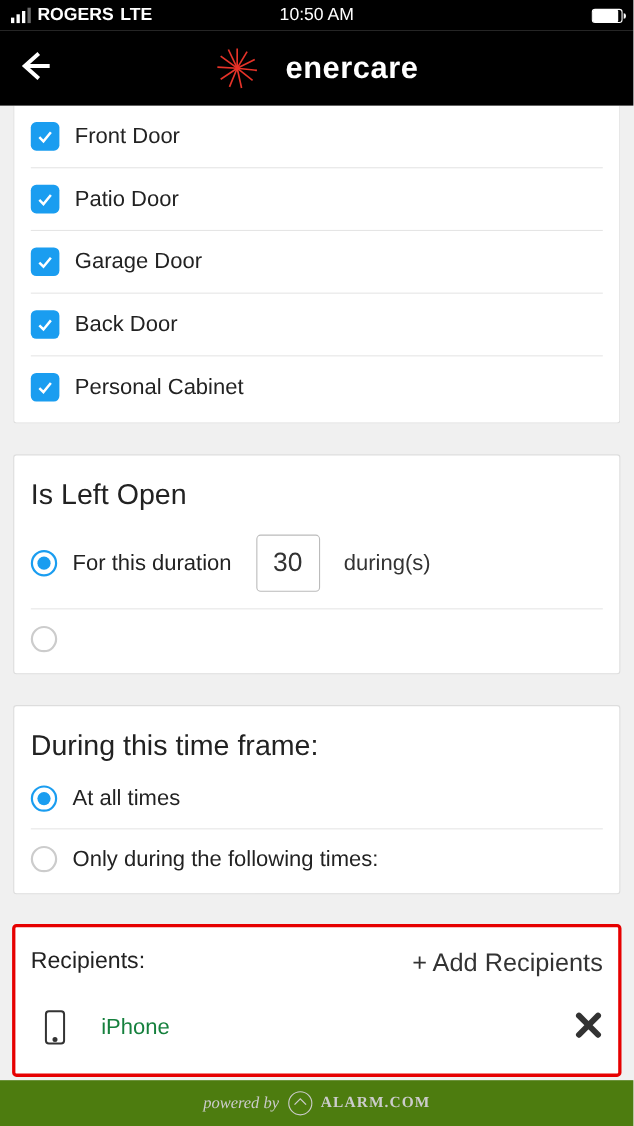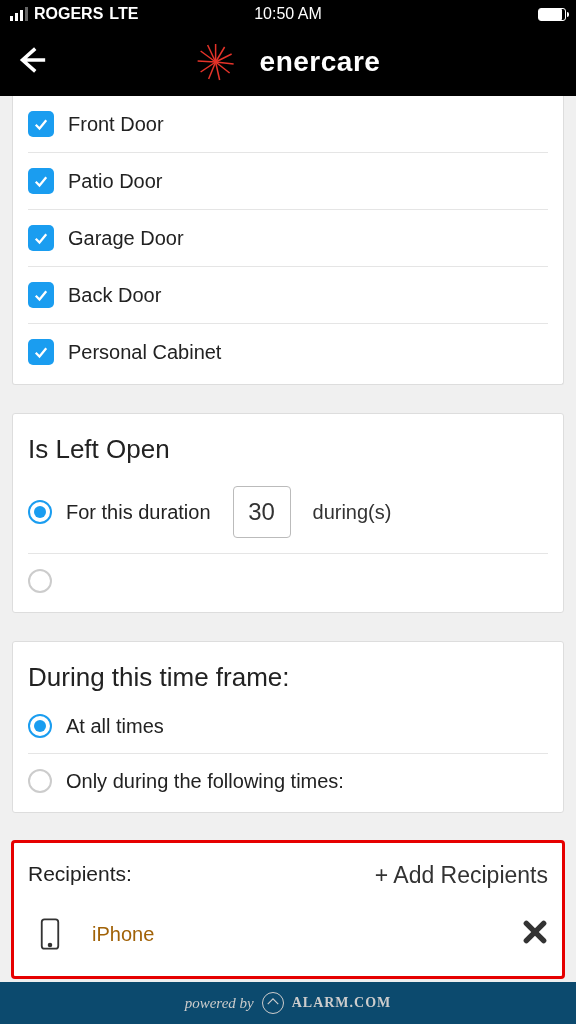--- a/index.html
+++ b/index.html
@@ -98,32 +98,32 @@
 .row.duration { align-items:center; }
 .unit-text { font-size:20px; color:#333; }
 .recipients-card { }
 .recipients-card.highlight { outline:3px solid #e60000; outline-offset:-2px; }
 .recipients-header { display:flex; justify-content:space-between; align-items:flex-start; padding:16px 0 10px 0;}
 .recipients-title { font-size:21px; color:#222; }
 .add-link { font-size:23px; color:#333; }
 .recipient-row { display:flex; align-items:center; padding:18px 0 22px 0; gap:20px;}
 .phone-icon { width:44px; display:flex; justify-content:center; }
 .phone-icon svg { width:22px; height:34px; stroke:#333; stroke-width:2; fill:none; }
-.recipient-label { flex:1; font-size:20px; color:#a16207; }
+.recipient-label { flex:1; font-size:20px; color:#15803d; }
 .remove-icon svg { width:26px; height:26px; fill:#333; }
 .button-row { display:flex; gap:20px; padding:4px 28px 18px 28px; }
 .btn {
   flex:1; height:52px; border:none; border-radius:4px; font-size:21px; letter-spacing:1px;
   display:flex; align-items:center; justify-content:center;
 }
 .btn-cancel { background:#bef264; color:#333; }
 .btn-save { background:#0f766e; color:#fff; }
 .footer {
   position:absolute; bottom:0; left:0; right:0;
-  background:#0c4a6e; color:#ccc;
+  background:#4d7c0f; color:#ccc;
   height:42px;
   display:flex; align-items:center; justify-content:center; gap:8px;
   font-size:15px;
 }
 .footer .pb { font-style:italic; font-family: Georgia, serif; }
 .alarm-badge { width:22px; height:22px; border:1.5px solid #ccc; border-radius:50%; display:flex; align-items:center; justify-content:center;}
 .alarm-badge svg { width:14px; height:14px; stroke:#ccc; stroke-width:2; fill:none;}
 .alarm-text { font-weight:700; letter-spacing:1px; font-size:14px;font-family:Liberation Serif, serif;}
 </style>
 </head>

